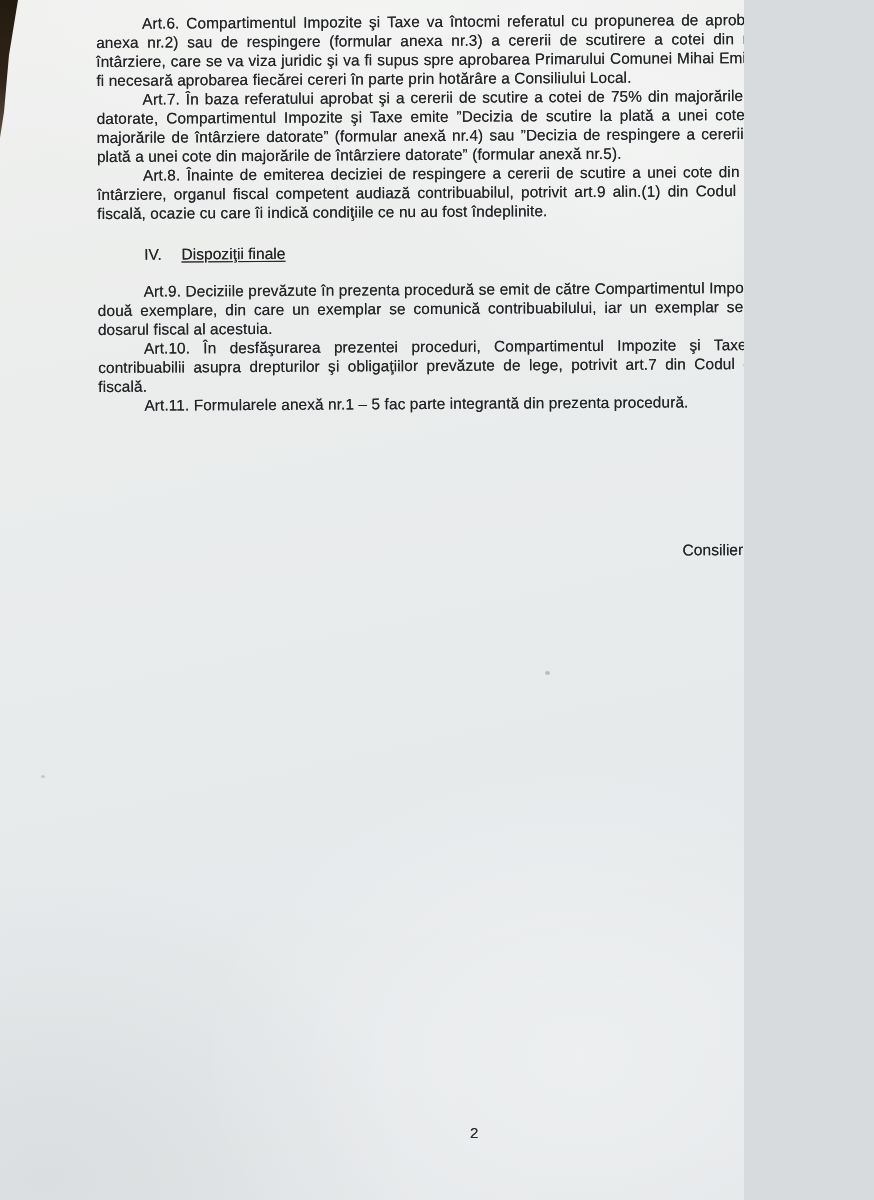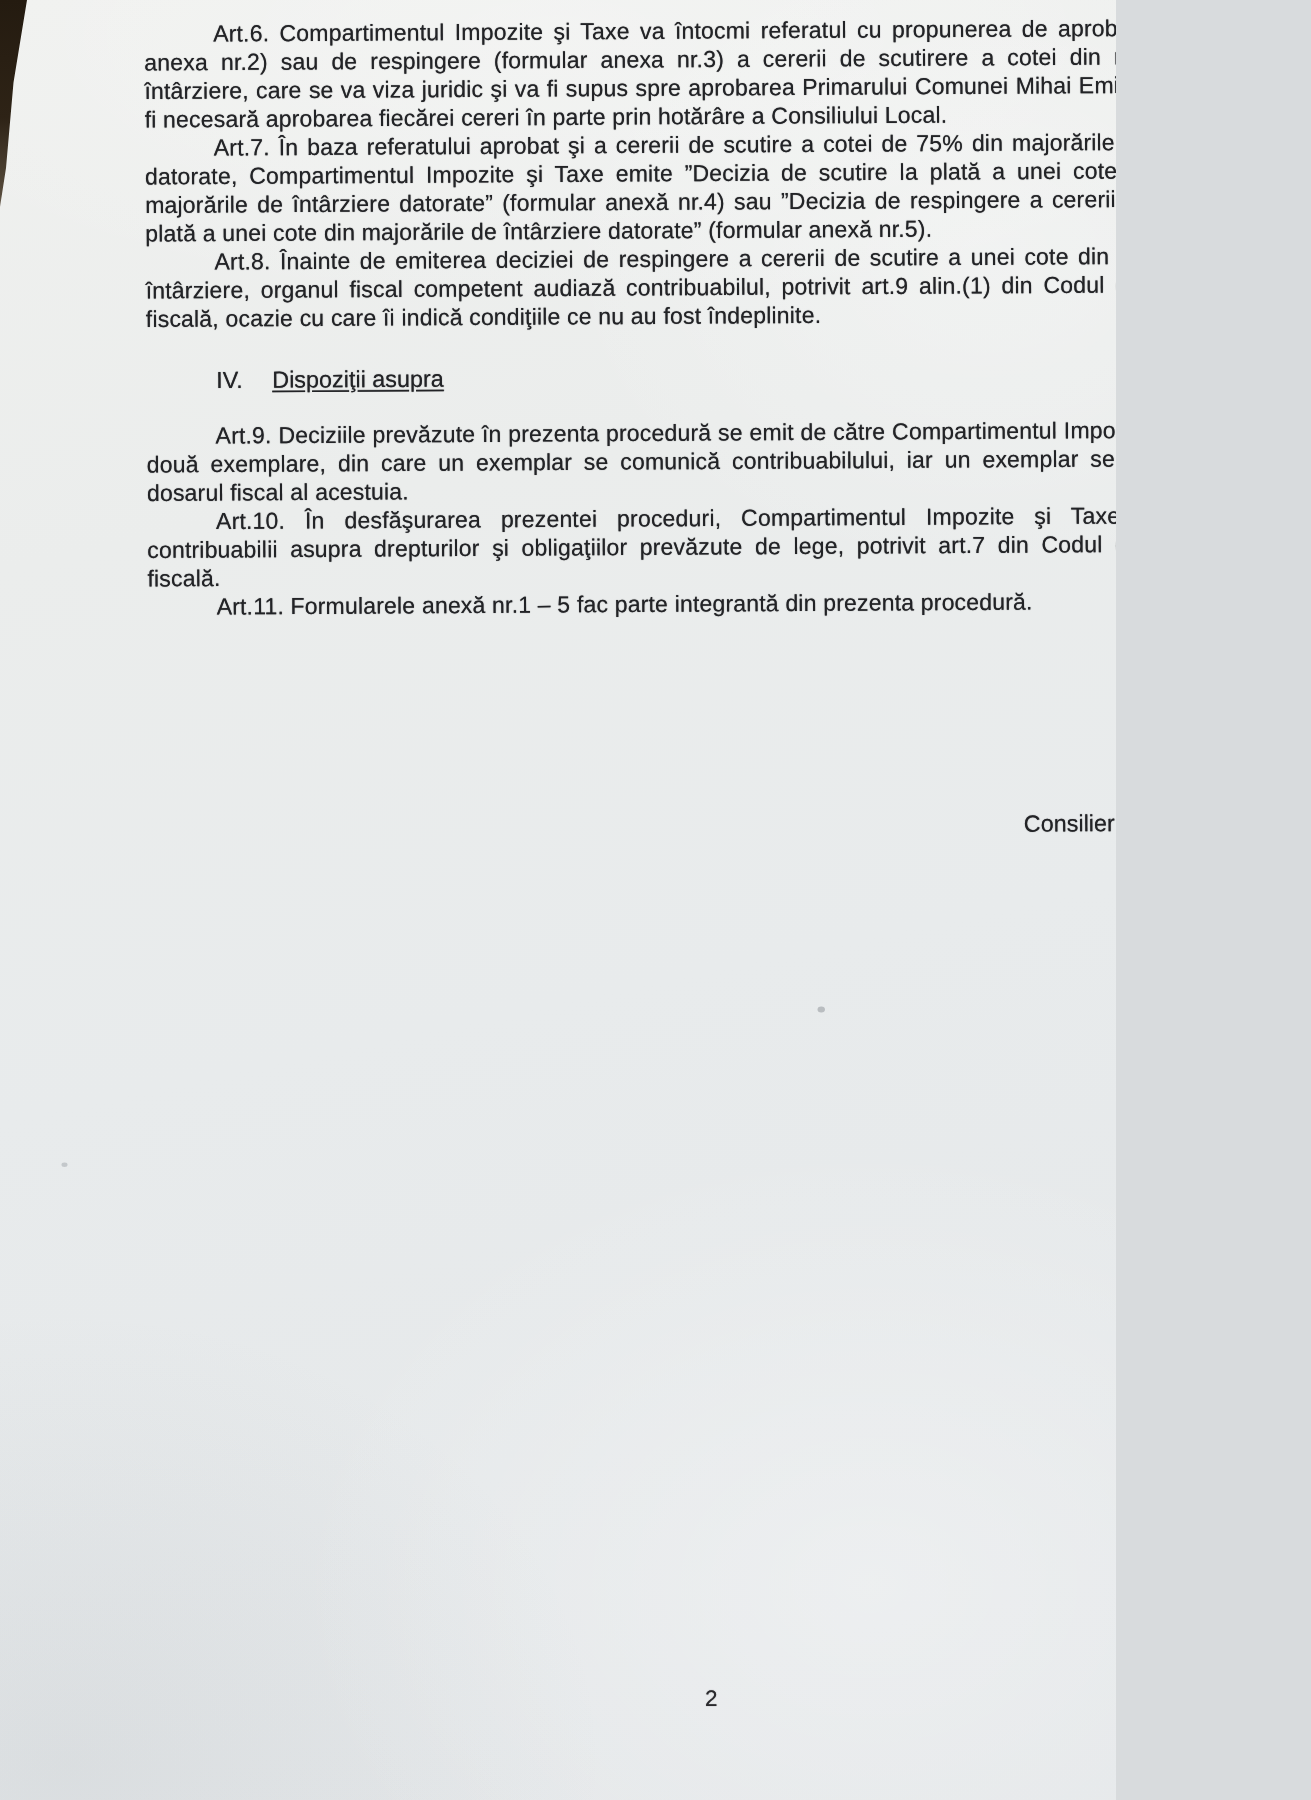--- a/index.html
+++ b/index.html
@@ -97,21 +97,21 @@
 
   <div class="content">
 
     <p class="para">Art.6. Compartimentul Impozite şi Taxe va întocmi referatul cu propunerea de aprobare (formular anexa nr.2) sau de respingere (formular anexa nr.3) a cererii de scutirere a cotei din majorările de întârziere, care se va viza juridic şi va fi supus spre aprobarea Primarului Comunei Mihai Eminescu, fără a fi necesară aprobarea fiecărei cereri în parte prin hotărâre a Consiliului Local.</p>
 
     <p class="para">Art.7. În baza referatului aprobat şi a cererii de scutire a cotei de 75% din majorările de întârziere datorate, Compartimentul Impozite şi Taxe emite ”Decizia de scutire la plată a unei cote de 75% din majorările de întârziere datorate” (formular anexă nr.4) sau ”Decizia de respingere a cererii de scutire la plată a unei cote din majorările de întârziere datorate” (formular anexă nr.5).</p>
 
     <p class="para">Art.8. Înainte de emiterea deciziei de respingere a cererii de scutire a unei cote din majorările de întârziere, organul fiscal competent audiază contribuabilul, potrivit art.9 alin.(1) din Codul de procedură fiscală, ocazie cu care îi indică condiţiile ce nu au fost îndeplinite.</p>
 
     <div class="section-heading">
-      <span class="heading-numeral">IV.</span><span class="heading-title">Dispoziţii asupra</span>
+      <span class="heading-numeral">IV.</span><span class="heading-title">Dispoziţii finale</span>
     </div>
 
     <p class="para">Art.9. Deciziile prevăzute în prezenta procedură se emit de către Compartimentul Impozite şi Taxe în două exemplare, din care un exemplar se comunică contribuabilului, iar un exemplar se arhivează la dosarul fiscal al acestuia.</p>
 
     <p class="para">Art.10. În desfăşurarea prezentei proceduri, Compartimentul Impozite şi Taxe înştiinţează contribuabilii asupra drepturilor şi obligaţiilor prevăzute de lege, potrivit art.7 din Codul de procedură fiscală.</p>
 
     <p class="para">Art.11. Formularele anexă nr.1 – 5 fac parte integrantă din prezenta procedură.</p>
 
     <div class="signature-block">
       <div>Întocmit,</div>

